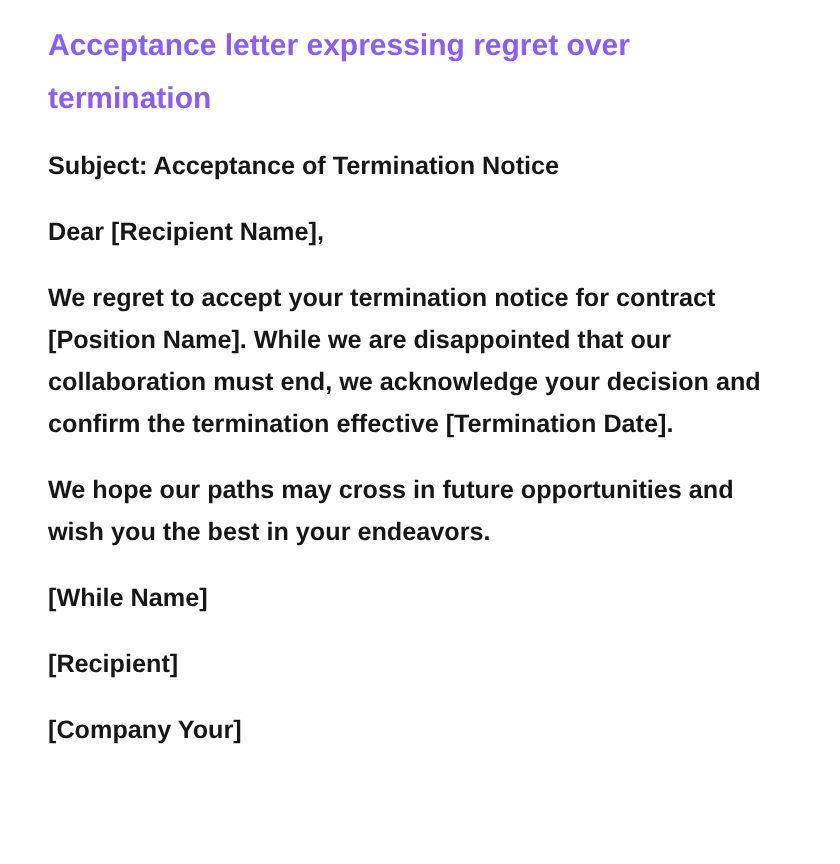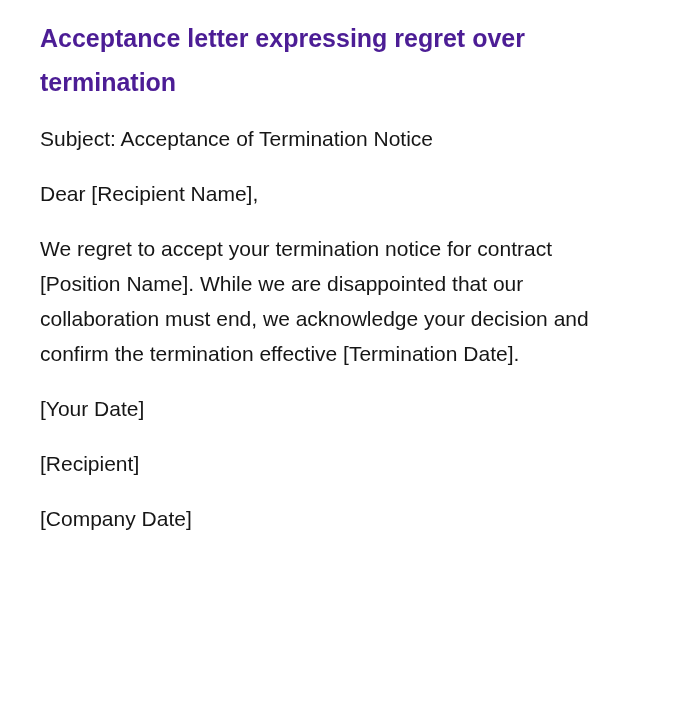--- a/index.html
+++ b/index.html
@@ -18,42 +18,43 @@
     width: 595px;
     padding: 16px 40px 0 40px;
     box-sizing: content-box;
   }
   .article-title {
     font-size: 25px;
     line-height: 44px;
     font-weight: 700;
     letter-spacing: 0;
     margin: 0 0 8px 0;
-    color: #4c1d95;
+    color: #8b5cf6;
   }
   .para {
     font-size: 21px;
     line-height: 35px;
-    font-weight: 400;
+    font-weight: 700;
     margin: 17px 0 20px 0;
     color: #161616;
   }
 </style>
 </head>
 <body>
 
 <div class="article">
   <h1 class="article-title">Acceptance letter expressing regret over termination</h1>
 
   <p class="para">Subject: Acceptance of Termination Notice</p>
 
   <p class="para">Dear [Recipient Name],</p>
 
   <p class="para">We regret to accept your termination notice for contract [Position Name]. While we are disappointed that our collaboration must end, we acknowledge your decision and confirm the termination effective [Termination Date].</p>
 
+  <p class="para">We hope our paths may cross in future opportunities and wish you the best in your endeavors.</p>
 
 
-  <p class="para">[Your Date]</p>
+  <p class="para">[While Name]</p>
 
   <p class="para">[Recipient]</p>
 
-  <p class="para">[Company Date]</p>
+  <p class="para">[Company Your]</p>
 </div>
 
 </body></html>

